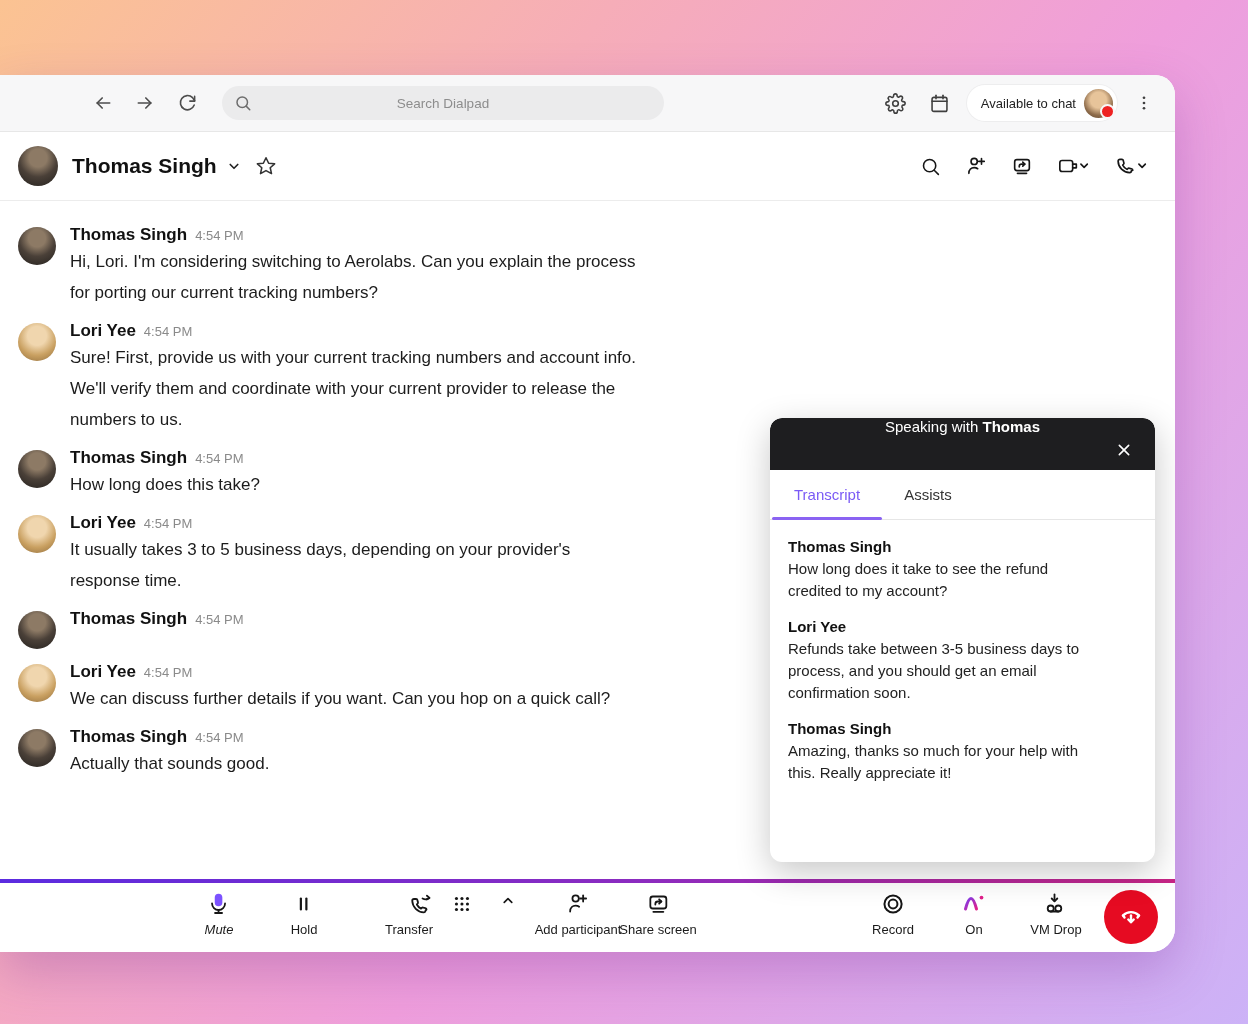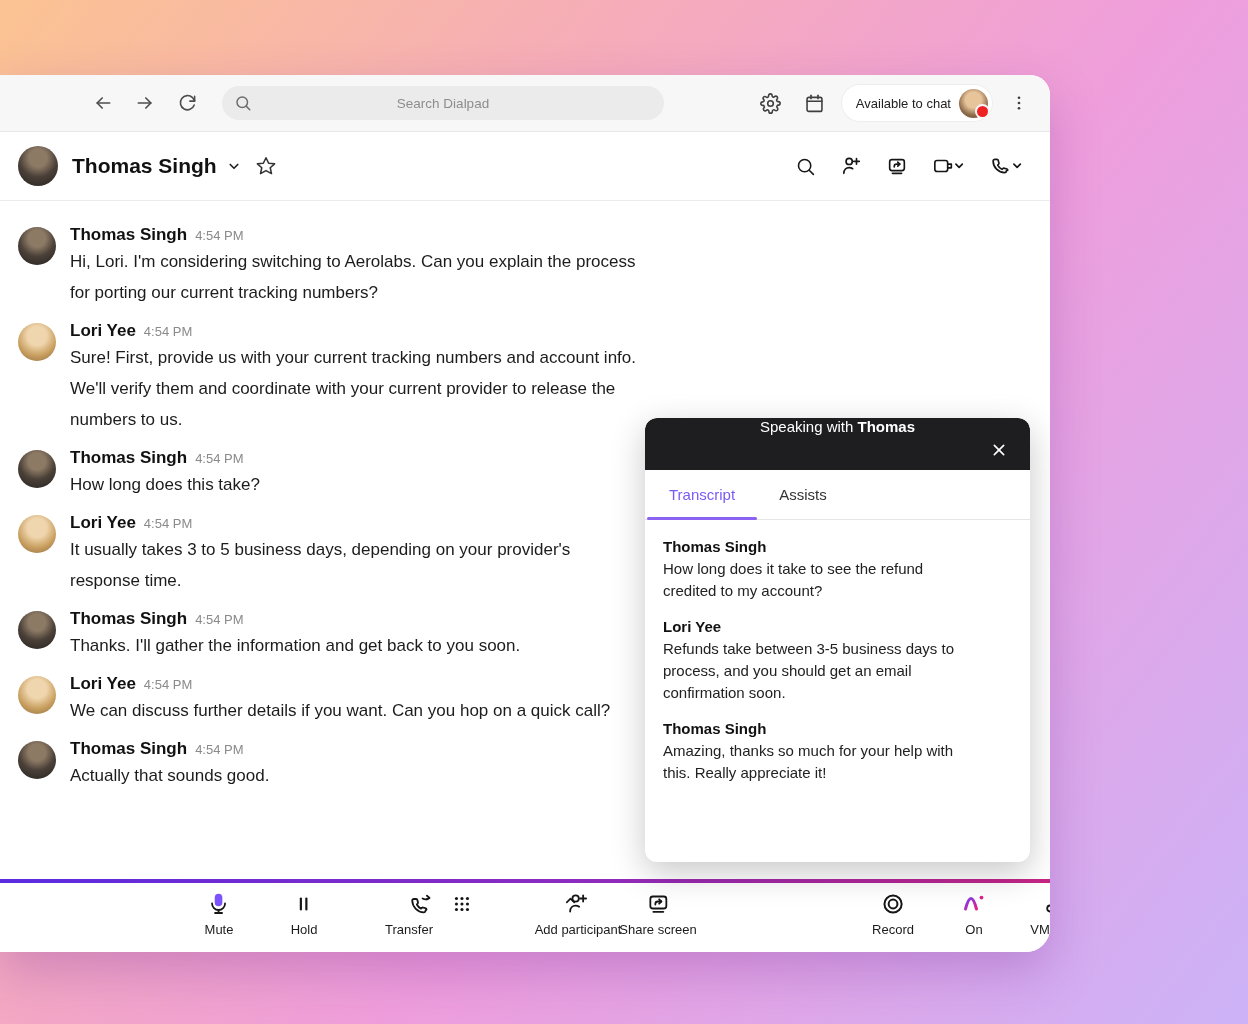--- a/index.html
+++ b/index.html
@@ -2,21 +2,21 @@
 <html><head>
 <meta charset="utf-8">
 <style>
   html,body{margin:0;padding:0;}
   body{
     width:1248px;height:1024px;overflow:hidden;
     font-family:"Liberation Sans", sans-serif;
     background:linear-gradient(128deg,#fbc392 0%,#f6adb8 30%,#ef9edc 58%,#ccb2f7 100%);
   }
   .window{
-    position:absolute;left:0;top:75px;width:1050px;height:877px;
+    position:absolute;left:0;top:75px;width:1175px;height:877px;
     background:#fff;border-radius:0 20px 24px 0;
     box-shadow:0 20px 50px rgba(110,40,150,.28);
     overflow:hidden;
   }
   
   .topbar{
     position:absolute;left:0;top:0;width:100%;height:56px;
     background:#f7f7f8;border-bottom:1px solid #e7e7e7;
     display:flex;align-items:center;
   }
@@ -268,21 +268,20 @@
       </div>
     </div>
 
     <div class="msg">
       <span class="avatar thomas"></span>
       <div class="body">
         <div class="meta">
             <span class="author">Thomas Singh</span>
             <span class="time">4:54 PM</span>
           </div>
-        <div class="text">Thanks. I'll gather the information and get back to you soon.</div>
       </div>
     </div>
 
     <div class="msg">
       <span class="avatar lori"></span>
       <div class="body">
         <div class="meta">
             <span class="author">Lori Yee</span>
             <span class="time">4:54 PM</span>
           </div>
@@ -333,21 +332,21 @@
         <div class="sp">Thomas Singh</div>
         <div class="tx">Amazing, thanks so much for your help with
 this. Really appreciate it!</div>
       </div>
     </div>
   </div>
 
   <div class="gradline"></div>
   <div class="callbar">
 
-    <div class="citem" style="left:219px;">
+    <div class="citem" style="left:219px;font-style:italic;">
       <span class="ic">
         <svg width="24" height="24" viewBox="0 0 24 24" fill="none" stroke-linecap="round" stroke-linejoin="round">
             <rect x="9" y="2.5" width="6" height="11" rx="3" fill="#7c52ff" stroke="#7c52ff" stroke-width="1.6"></rect>
             <path d="M5.5 11.5a6.5 6.5 0 0 0 13 0" stroke="#161616" stroke-width="1.8"></path>
             <line x1="12" y1="18" x2="12" y2="21" stroke="#161616" stroke-width="1.8"></line>
             <line x1="8.5" y1="21" x2="15.5" y2="21" stroke="#161616" stroke-width="1.8"></line>
           </svg>
       </span>
       <span class="lbl">Mute</span>
     </div>

